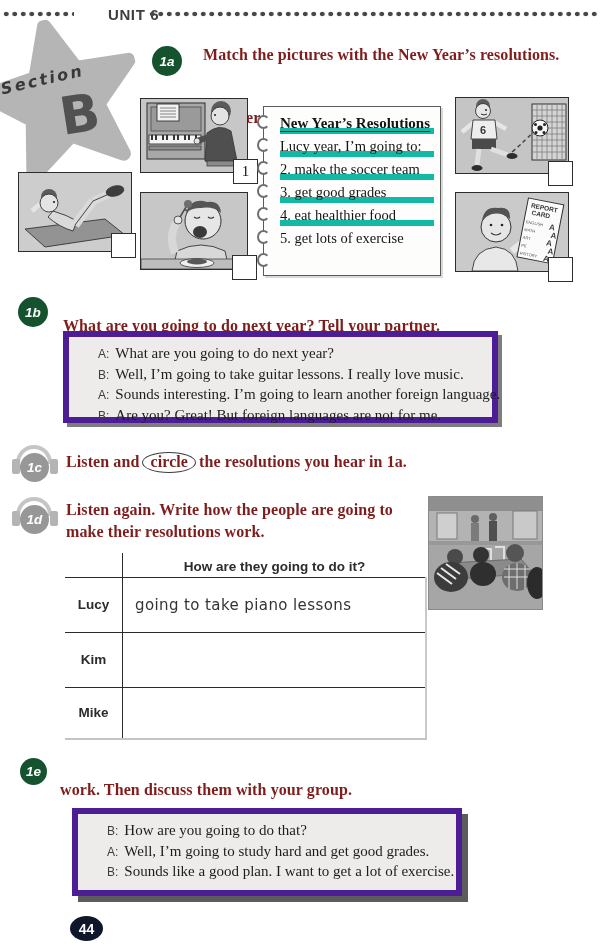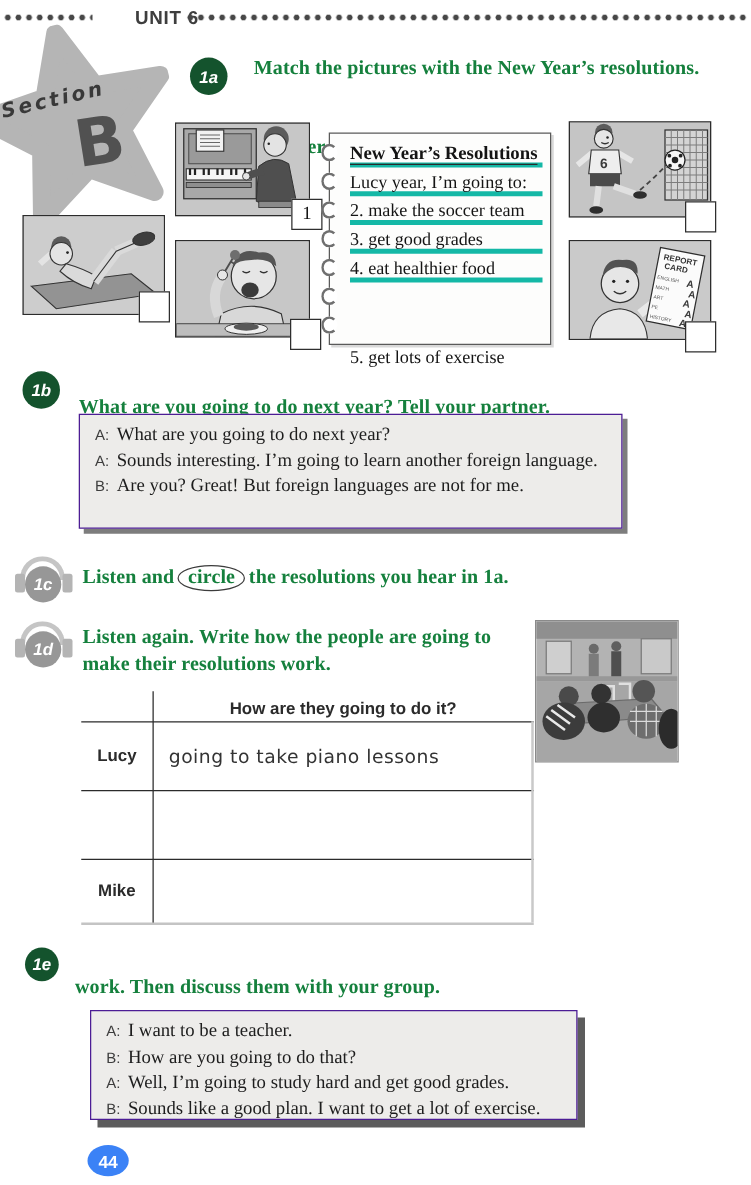--- a/index.html
+++ b/index.html
@@ -5,52 +5,52 @@
   html,body{margin:0;padding:0;background:#fff;}
   #page{position:relative;width:601px;height:948px;background:#ffffff;overflow:hidden;
         font-family:"Liberation Serif",serif;color:#1c1c1c;}
   .abs{position:absolute;}
   .dots{height:6px;background-image:radial-gradient(circle,#474747 2.1px,rgba(0,0,0,0) 2.6px);
         background-size:8.5px 6px;background-repeat:repeat-x;}
   .unit{font:bold 15px "Liberation Sans",sans-serif;color:#3e3e3e;letter-spacing:.6px;margin-left:24px;}
   .badge{border-radius:50%;background:#14532d;color:#fff;
          font:italic bold 13.5px "Liberation Sans",sans-serif;
          display:flex;align-items:center;justify-content:center;}
-  .h{font:bold 16px "Liberation Serif",serif;color:#15803d;letter-spacing:.1px;white-space:nowrap;}
+  .h{font:bold 16px "Liberation Serif",serif;color:#7f1d1d;letter-spacing:.1px;white-space:nowrap;}
   .pic{border:1px solid #2c2c2c;background:#c6c6c6;}
   .numbox{width:23px;height:23px;background:#fff;border:1.5px solid #2e2e2e;
           display:flex;align-items:center;justify-content:center;
           font:15px "Liberation Serif",serif;color:#111;}
   
   .notepad{background:#fdfdfc;border:1px solid #5a5a5a;box-shadow:2px 2px 0 #d9d9d9;}
-  .np-line{height:23px;border-bottom:4px solid #14b8a6;font:14.5px "Liberation Serif",serif;
+  .np-line{height:23px;border-bottom:6px solid #14b8a6;font:14.5px "Liberation Serif",serif;
            color:#141414;padding-top:4px;box-sizing:border-box;white-space:nowrap;}
   .np-title{font:bold 15px "Liberation Serif",serif;border-bottom:1.5px solid #2a2a2a;}
   .ring{position:absolute;left:-7px;width:9px;height:10px;border:2px solid #6f6f6f;
         border-radius:50%;border-right-color:transparent;background:#fff;}
   
-  .dbox{background:#edecea;border:1px solid #4c1d95;box-sizing:border-box;padding:6px 12px 4px;}
+  .dbox{background:#edecea;border:6px solid #4c1d95;box-sizing:border-box;padding:6px 29px 4px;}
   .dline{font:15px "Liberation Serif",serif;color:#1d1d1d;line-height:20.5px;white-space:nowrap;}
   .spk{font:12px "Liberation Sans",sans-serif;color:#3d3d3d;margin-right:6px;}
   
   .hp{width:46px;height:42px;}
   .hp .band{position:absolute;left:4px;top:1px;width:36px;height:19px;border:4px solid #c5c5c5;
             border-bottom:none;border-radius:19px 19px 0 0;box-sizing:border-box;}
   .hp .cup{position:absolute;top:15px;width:8px;height:15px;background:#b4b4b4;border-radius:2px;}
   .hp .num{position:absolute;left:8px;top:9px;width:29px;height:29px;}
   .circled{display:inline-block;border:1.4px solid #3c3c3c;border-radius:50%;
            padding:0 7px 1px;margin:0 3px;}
   
   .t-name{font:bold 13.5px "Liberation Sans",sans-serif;color:#2b2b2b;}
   .t-head{font:bold 13.5px "Liberation Sans",sans-serif;color:#2b2b2b;text-align:center;}
   .hand{font:15px "DejaVu Sans",sans-serif;color:#333;letter-spacing:.4px;}
   .hline{position:absolute;left:0;width:362px;border-top:1.5px solid #2b2b2b;}
   .star-word{font:bold italic 16px "DejaVu Sans",sans-serif;color:#393939;letter-spacing:2.5px;}
   .star-letter{font:bold 52px "DejaVu Sans",sans-serif;color:#515151;}
-  .pageno{background:#3b82f6;border-radius:50%;color:#fff;
+  .pageno{background:#0f172a;border-radius:50%;color:#fff;
           font:bold 14px "Liberation Sans",sans-serif;
           display:flex;align-items:center;justify-content:center;}
 </style>
 </head>
 <body>
 
 <div id="page">
 
   <div class="abs dots" style="left:2px;top:11px;width:72px;"></div>
   <div class="abs unit" style="left:84px;top:6px;">UNIT 6</div>
@@ -189,27 +189,28 @@
     <span class="ring" style="top:54px;"></span>
     <span class="ring" style="top:77px;"></span>
     <span class="ring" style="top:100px;"></span>
     <span class="ring" style="top:123px;"></span>
     <span class="ring" style="top:146px;"></span>
     <div class="np-line"><span class="np-title">New Year’s Resolutions</span></div>
     <div class="np-line">Lucy year, I’m going to:</div>
     <div class="np-line">2. make the soccer team</div>
     <div class="np-line">3. get good grades</div>
     <div class="np-line">4. eat healthier food</div>
-    <div class="np-line" style="border-bottom:none;margin-top:48px;">5. get lots of exercise</div>
+    <div class="np-line" style="border-bottom:none;">5. get lots of exercise</div>
   </div>
 
   <div class="abs badge" style="left:18px;top:297px;width:30px;height:30px;">1b</div>
   <div class="abs h" style="left:63px;top:301px;margin-top:16px;">What are you going to do next year? Tell your partner.</div>
   <div class="abs dbox" style="left:63px;top:331px;width:435px;height:92px;box-shadow:4px 4px 0 #7d7d7d;">
     <div class="dline"><span class="spk">A:</span><span>What are you going to do next year?</span></div>
+    <div class="dline"><span class="spk">B:</span><span>Well, I’m going to take guitar lessons. I really love music.</span></div>
     <div class="dline"><span class="spk">A:</span><span>Sounds interesting. I’m going to learn another foreign language.</span></div>
     <div class="dline"><span class="spk">B:</span><span>Are you? Great! But foreign languages are not for me.</span></div>
   </div>
 
   <div class="abs hp" style="left:12px;top:444px;">
     <span class="band"></span>
     <span class="cup" style="left:0;"></span>
     <span class="cup" style="right:0;"></span>
     <span class="num badge" style="background:#979797;">1c</span>
   </div>
@@ -257,30 +258,30 @@
     <div class="abs" style="left:57px;top:0;height:187px;border-left:1.5px solid #2b2b2b;"></div>
     <div class="hline" style="top:24px;"></div>
     <div class="hline" style="top:79px;"></div>
     <div class="hline" style="top:134px;"></div>
     <div class="abs" style="left:0;top:185px;width:362px;border-top:2px solid #c4c4c4;"></div>
     <div class="abs" style="left:360px;top:24px;height:161px;border-left:2px solid #c9c9c9;"></div>
 
     <div class="abs t-name" style="left:0;top:24px;width:57px;height:55px;display:flex;align-items:center;justify-content:center;">Lucy</div>
     <div class="abs hand" style="left:70px;top:24px;width:280px;height:55px;display:flex;align-items:center;">going to take piano lessons</div>
 
+    <div class="abs t-name" style="left:0;top:79px;width:57px;height:55px;display:flex;align-items:center;justify-content:center;">Kim</div>
     <div class="abs hand" style="left:70px;top:79px;width:280px;height:55px;display:flex;align-items:center;"></div>
 
     <div class="abs t-name" style="left:0;top:134px;width:57px;height:51px;display:flex;align-items:center;justify-content:center;">Mike</div>
     <div class="abs hand" style="left:70px;top:134px;width:280px;height:51px;display:flex;align-items:center;"></div>
   </div>
 
   <div class="abs badge" style="left:20px;top:758px;width:27px;height:27px;text-align:center;">1e</div>
   <div class="abs h" style="left:60px;top:781px;">work. Then discuss them with your group.</div>
   <div class="abs dbox" style="left:72px;top:808px;width:390px;height:88px;box-shadow:6px 6px 0 #5c5c5c;">
-    <div class="dline"><span class="spk">A:</span><span>I want to be a teacher.</span></div>
     <div class="dline"><span class="spk">B:</span><span>How are you going to do that?</span></div>
     <div class="dline"><span class="spk">A:</span><span>Well, I’m going to study hard and get good grades.</span></div>
     <div class="dline"><span class="spk">B:</span><span>Sounds like a good plan. I want to get a lot of exercise.</span></div>
   </div>
 
   <div class="abs pageno" style="left:70px;top:916px;width:33px;height:25px;">44</div>
 
 </div>
 
 </body></html>

